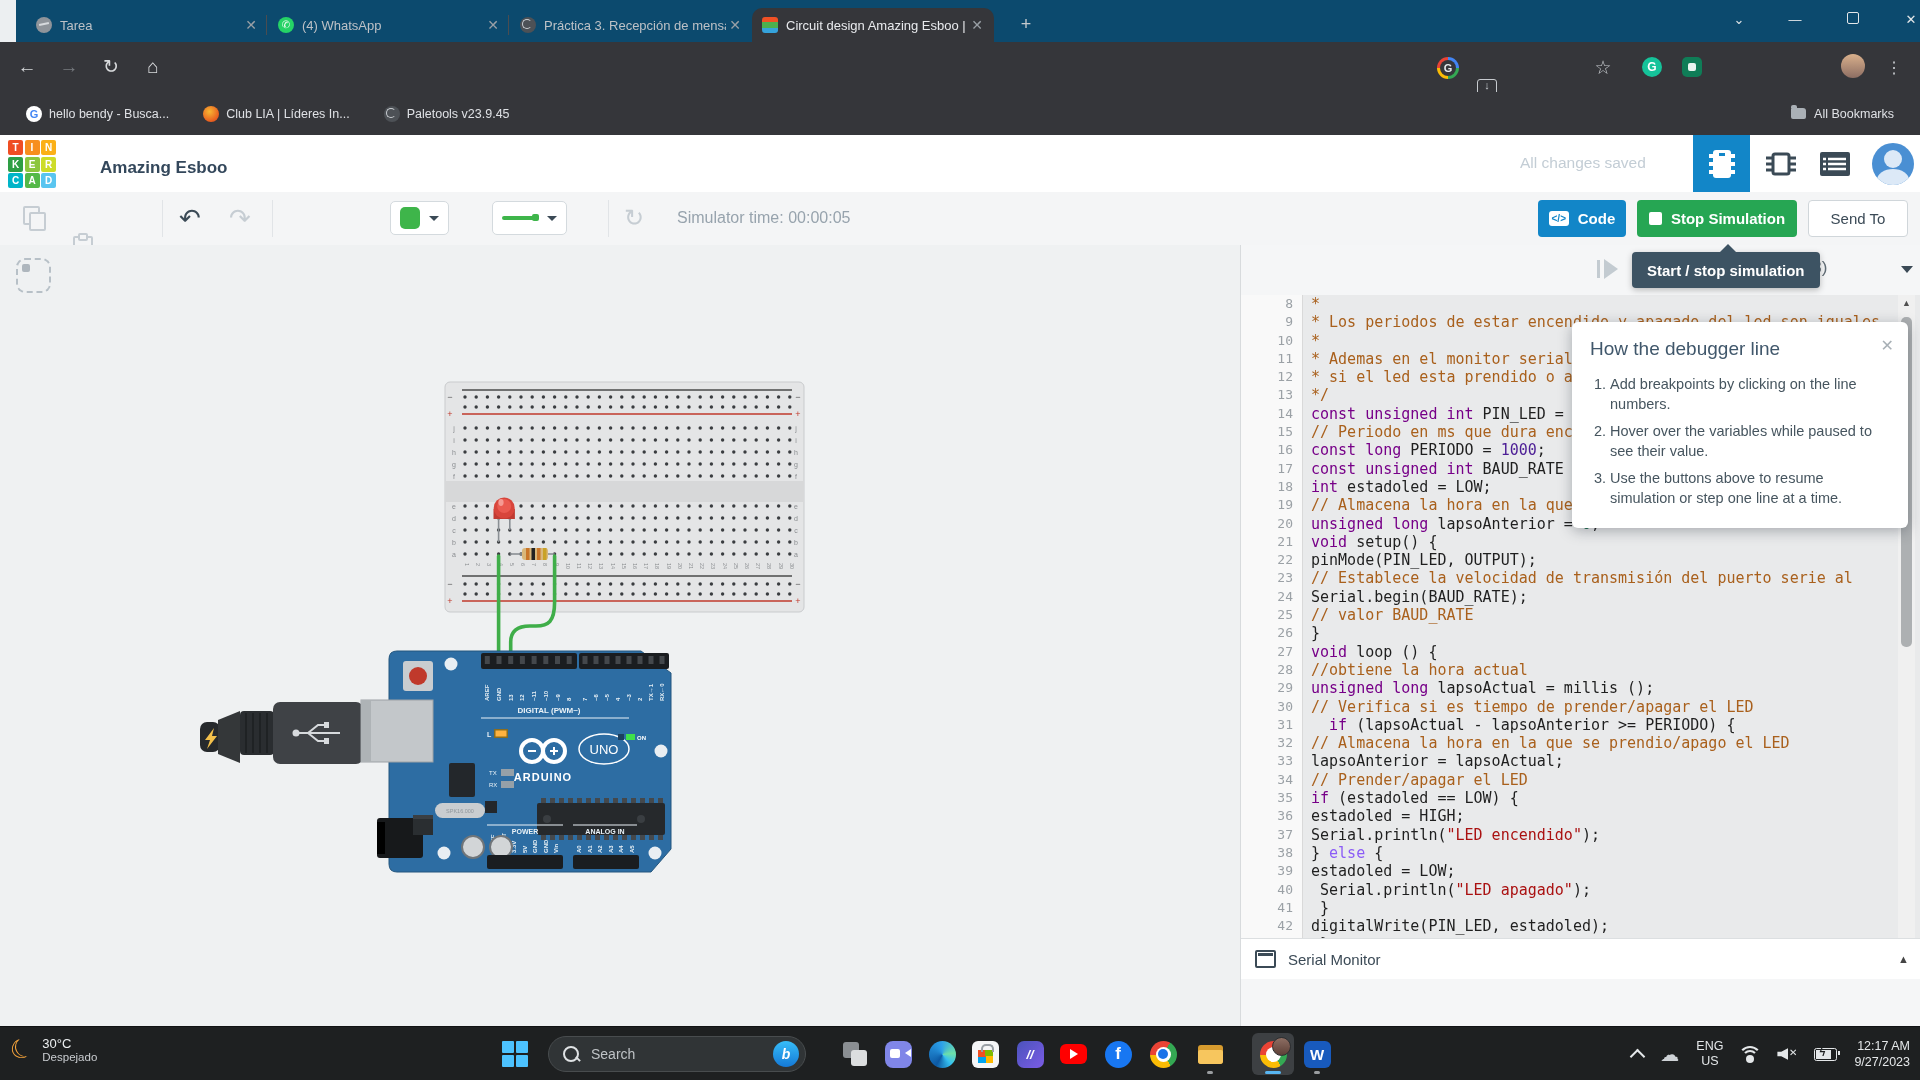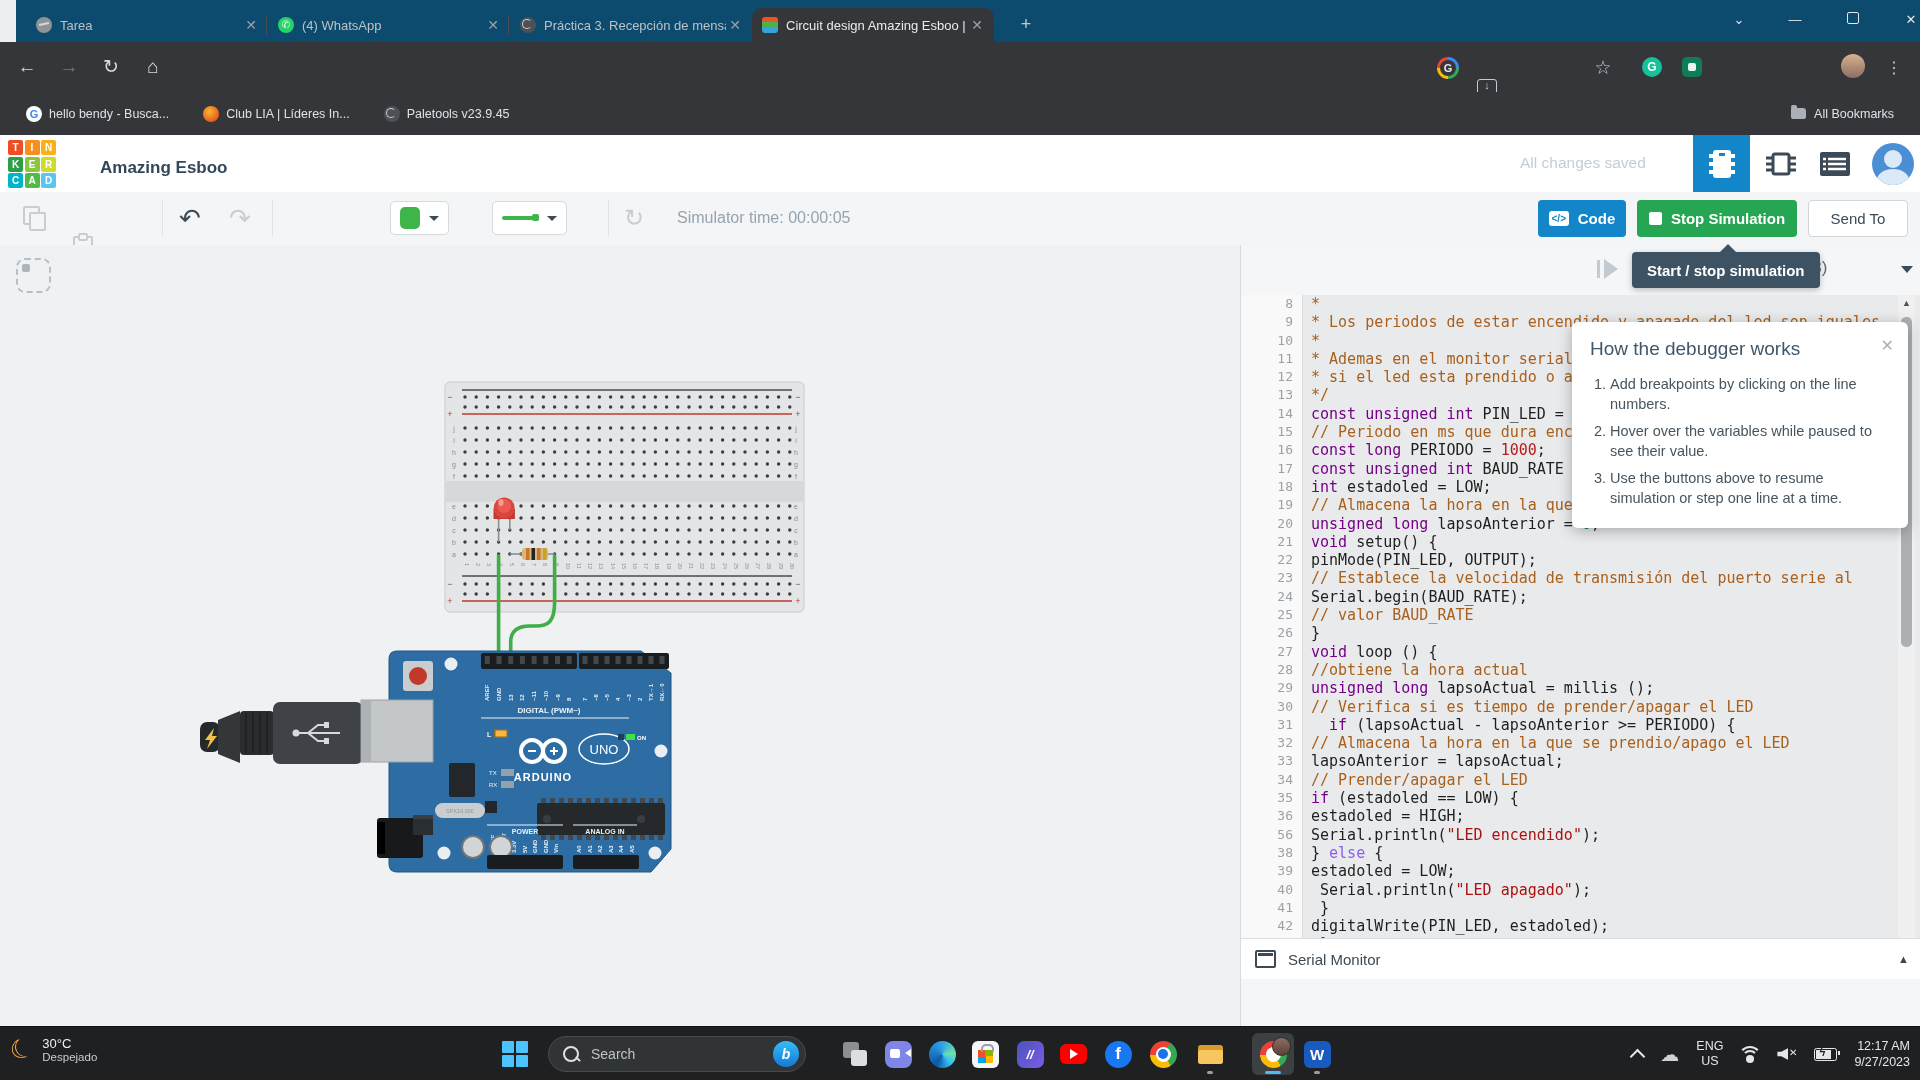--- a/index.html
+++ b/index.html
@@ -1108,39 +1108,39 @@
           <div class="ln">27</div>
           <div class="ln">28</div>
           <div class="ln">29</div>
           <div class="ln">30</div>
           <div class="ln">31</div>
           <div class="ln">32</div>
           <div class="ln">33</div>
           <div class="ln">34</div>
           <div class="ln">35</div>
           <div class="ln">36</div>
-          <div class="ln">56</div>
+          <div class="ln">37</div>
           <div class="ln">38</div>
           <div class="ln">39</div>
           <div class="ln">40</div>
           <div class="ln">41</div>
           <div class="ln">42</div>
           <div class="ln">43</div>
           <div class="ln">44</div>
         </div>
       <div id="code-lines">
           <div class="cl" style="color: rgb(31, 31, 31);"><span style="color:#a9601c">*</span></div>
           <div class="cl" style="color: rgb(31, 31, 31);"><span style="color:#a9601c">* Los periodos de estar encendido y apagado del led son iguales</span></div>
           <div class="cl" style="color: rgb(31, 31, 31);"><span style="color:#a9601c">*</span></div>
           <div class="cl" style="color: rgb(31, 31, 31);"><span style="color:#a9601c">* Ademas en el monitor serial se indica</span></div>
           <div class="cl" style="color: rgb(31, 31, 31);"><span style="color:#a9601c">* si el led esta prendido o apagado</span></div>
           <div class="cl" style="color: rgb(31, 31, 31);"><span style="color:#a9601c">*/</span></div>
           <div class="cl" style="color: rgb(31, 31, 31);"><span style="color:#770088">const</span> <span style="color:#770088">unsigned</span> <span style="color:#770088">int</span> PIN_LED = <span style="color:#116644">13</span>;</div>
           <div class="cl" style="color: rgb(31, 31, 31);"><span style="color:#a9601c">// Periodo en ms que dura encendido</span></div>
-          <div class="cl" style="color: rgb(31, 31, 31);"><span style="color:#770088">const</span> <span style="color:#770088">long</span> PERIODO = <span style="color:#b91c1c">1000</span>;</div>
+          <div class="cl" style="color: rgb(31, 31, 31);"><span style="color:#770088">const</span> <span style="color:#770088">long</span> PERIODO = <span style="color:#4c1d95">1000</span>;</div>
           <div class="cl" style="color: rgb(31, 31, 31);"><span style="color:#770088">const</span> <span style="color:#770088">unsigned</span> <span style="color:#770088">int</span> BAUD_RATE = <span style="color:#116644">9600</span>;</div>
           <div class="cl" style="color: rgb(31, 31, 31);"><span style="color:#770088">int</span> estadoled = LOW;</div>
           <div class="cl" style="color: rgb(31, 31, 31);"><span style="color:#a9601c">// Almacena la hora en la que se prendio</span></div>
           <div class="cl" style="color: rgb(31, 31, 31);"><span style="color:#770088">unsigned</span> <span style="color:#770088">long</span> lapsoAnterior = <span style="color:#116644">0</span>;</div>
           <div class="cl" style="color: rgb(31, 31, 31);"><span style="color:#770088">void</span> setup() {</div>
           <div class="cl" style="color: rgb(31, 31, 31);">pinMode(PIN_LED, OUTPUT);</div>
           <div class="cl" style="color: rgb(31, 31, 31);"><span style="color:#a9601c">// Establece la velocidad de transmisión del puerto serie al</span></div>
           <div class="cl" style="color: rgb(31, 31, 31);">Serial.begin(BAUD_RATE);</div>
           <div class="cl" style="color: rgb(31, 31, 31);"><span style="color:#a9601c">// valor BAUD_RATE</span></div>
           <div class="cl" style="color: rgb(31, 31, 31);">}</div>
@@ -1175,21 +1175,21 @@
       <span id="serial-label">Serial Monitor</span>
       <span id="serial-collapse">▲</span>
     </div>
   </div>
 
   <div id="sim-tooltip" class="abs">
     <span>Start / stop simulation</span>
   </div>
 
   <div id="debugger-popup" class="abs">
-    <div id="dp-title">How the debugger works</div>
+    <div id="dp-title">How the debugger line</div>
     <div id="dp-close">✕</div>
     <ol id="dp-list">
         <li>Add breakpoints by clicking on the line numbers.</li>
         <li>Hover over the variables while paused to see their value.</li>
         <li>Use the buttons above to resume simulation or step one line at a time.</li>
       </ol>
   </div>
 
   <div id="taskbar" class="abs">
     <div id="weather" class="abs">

